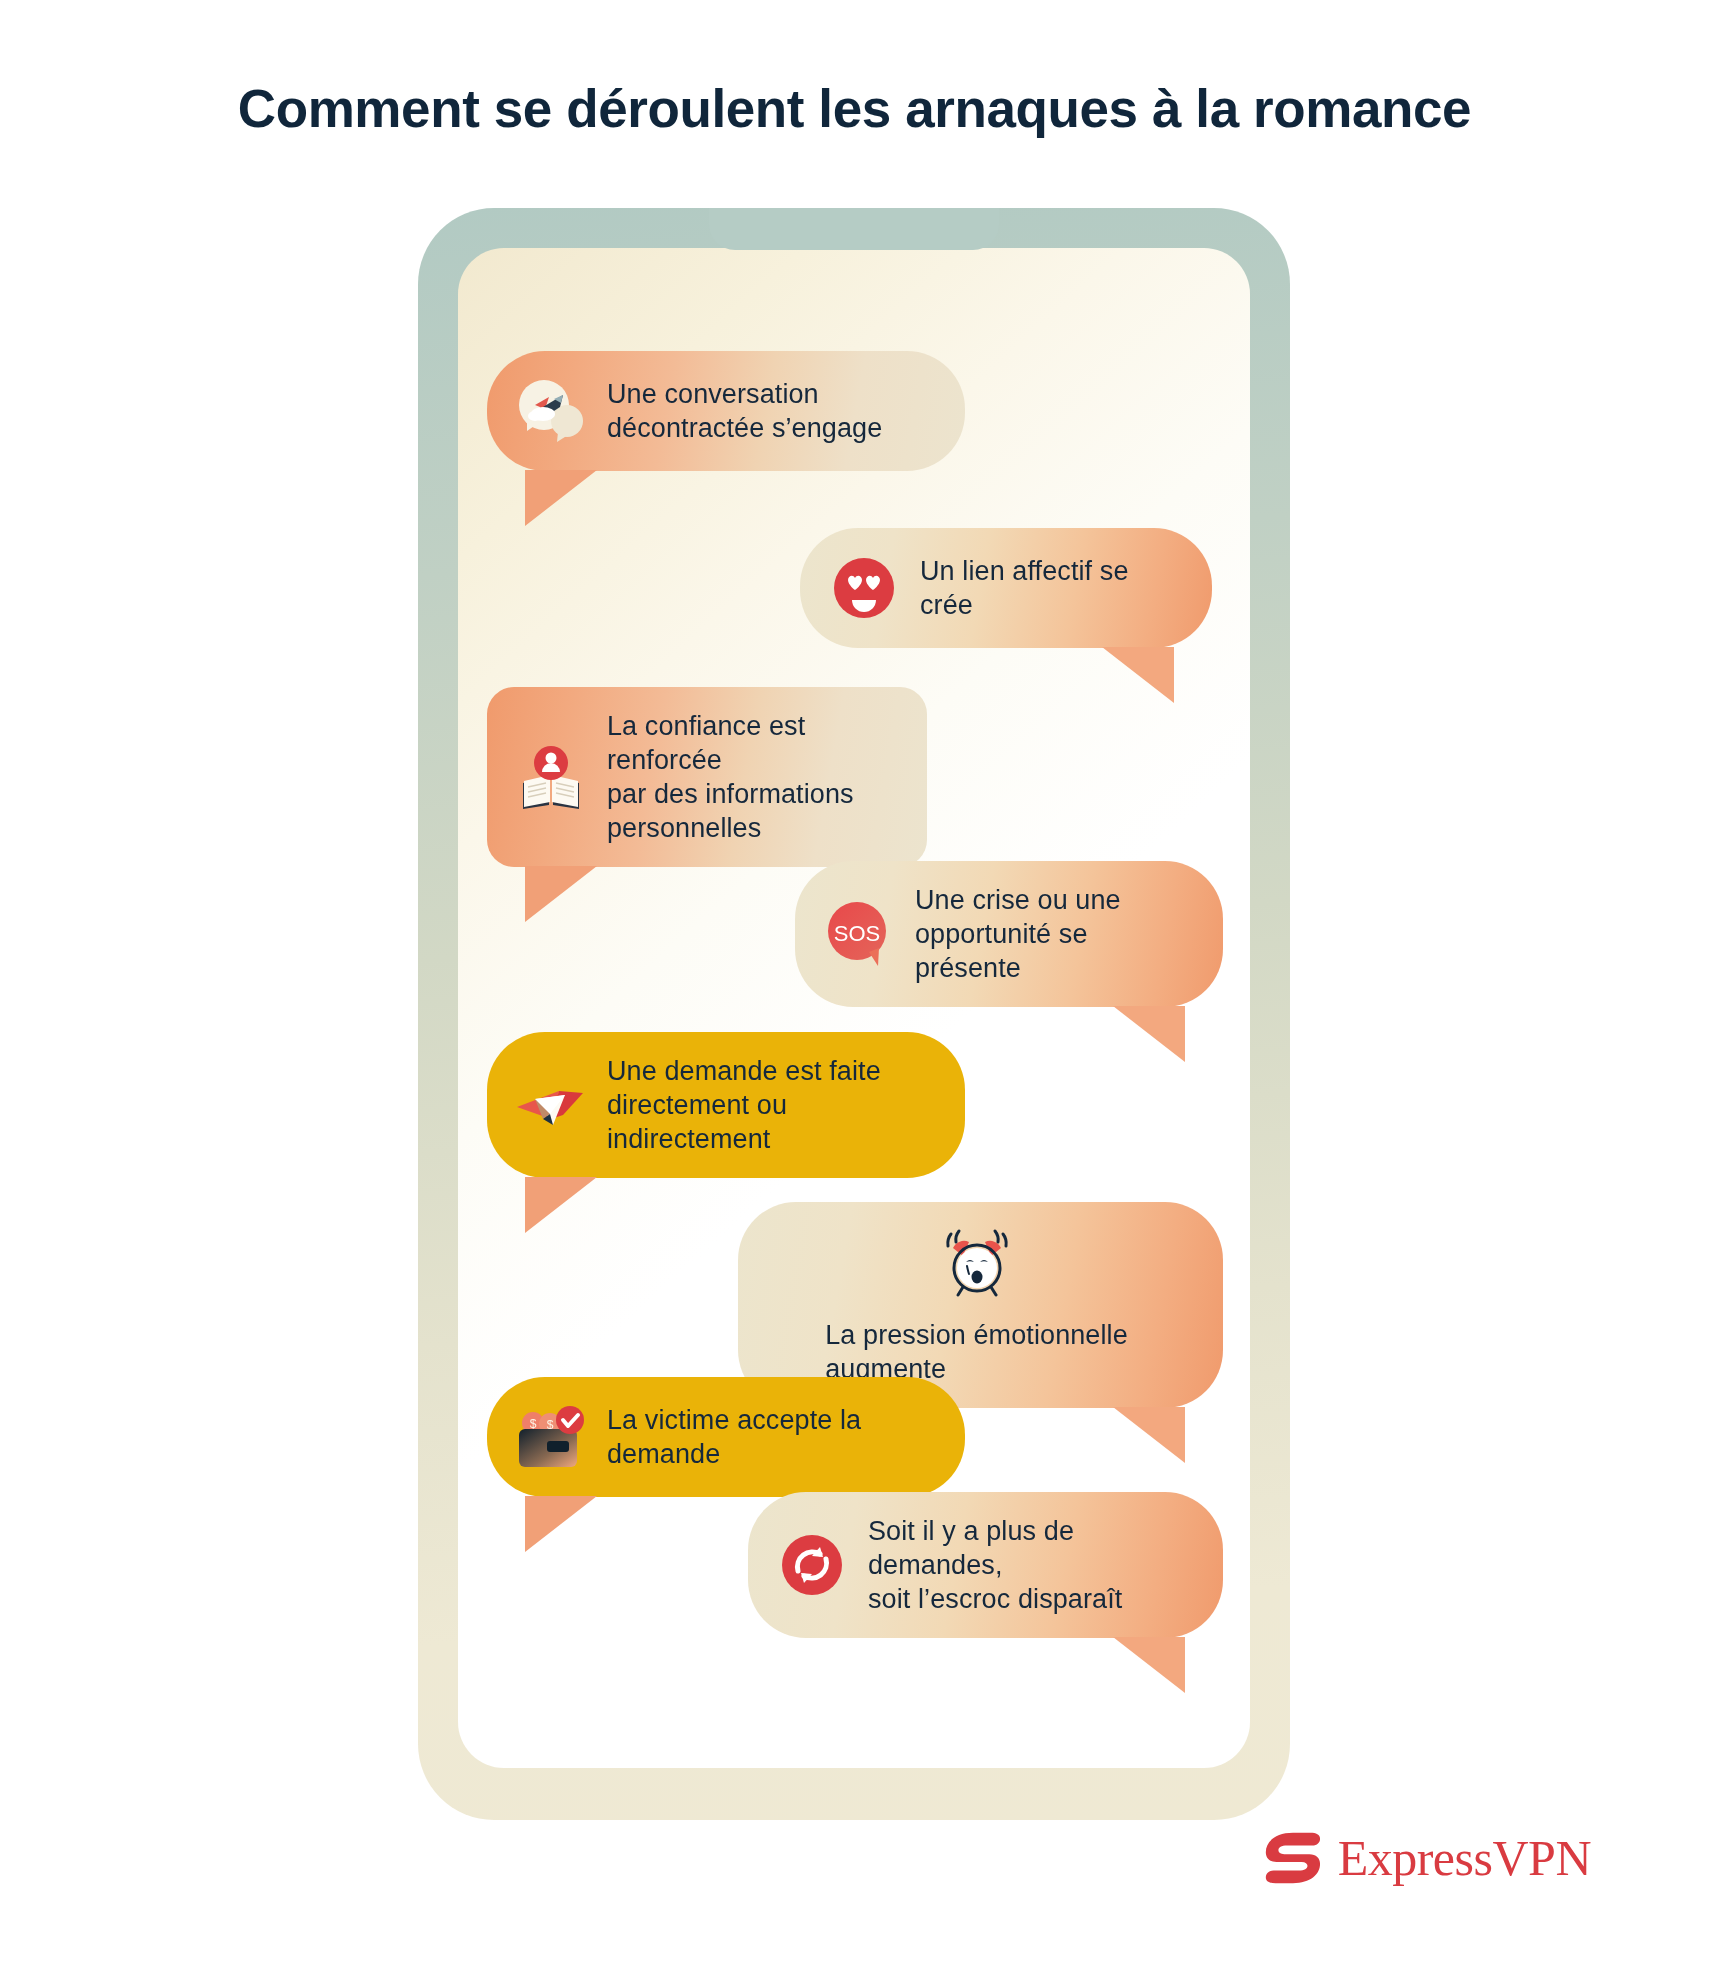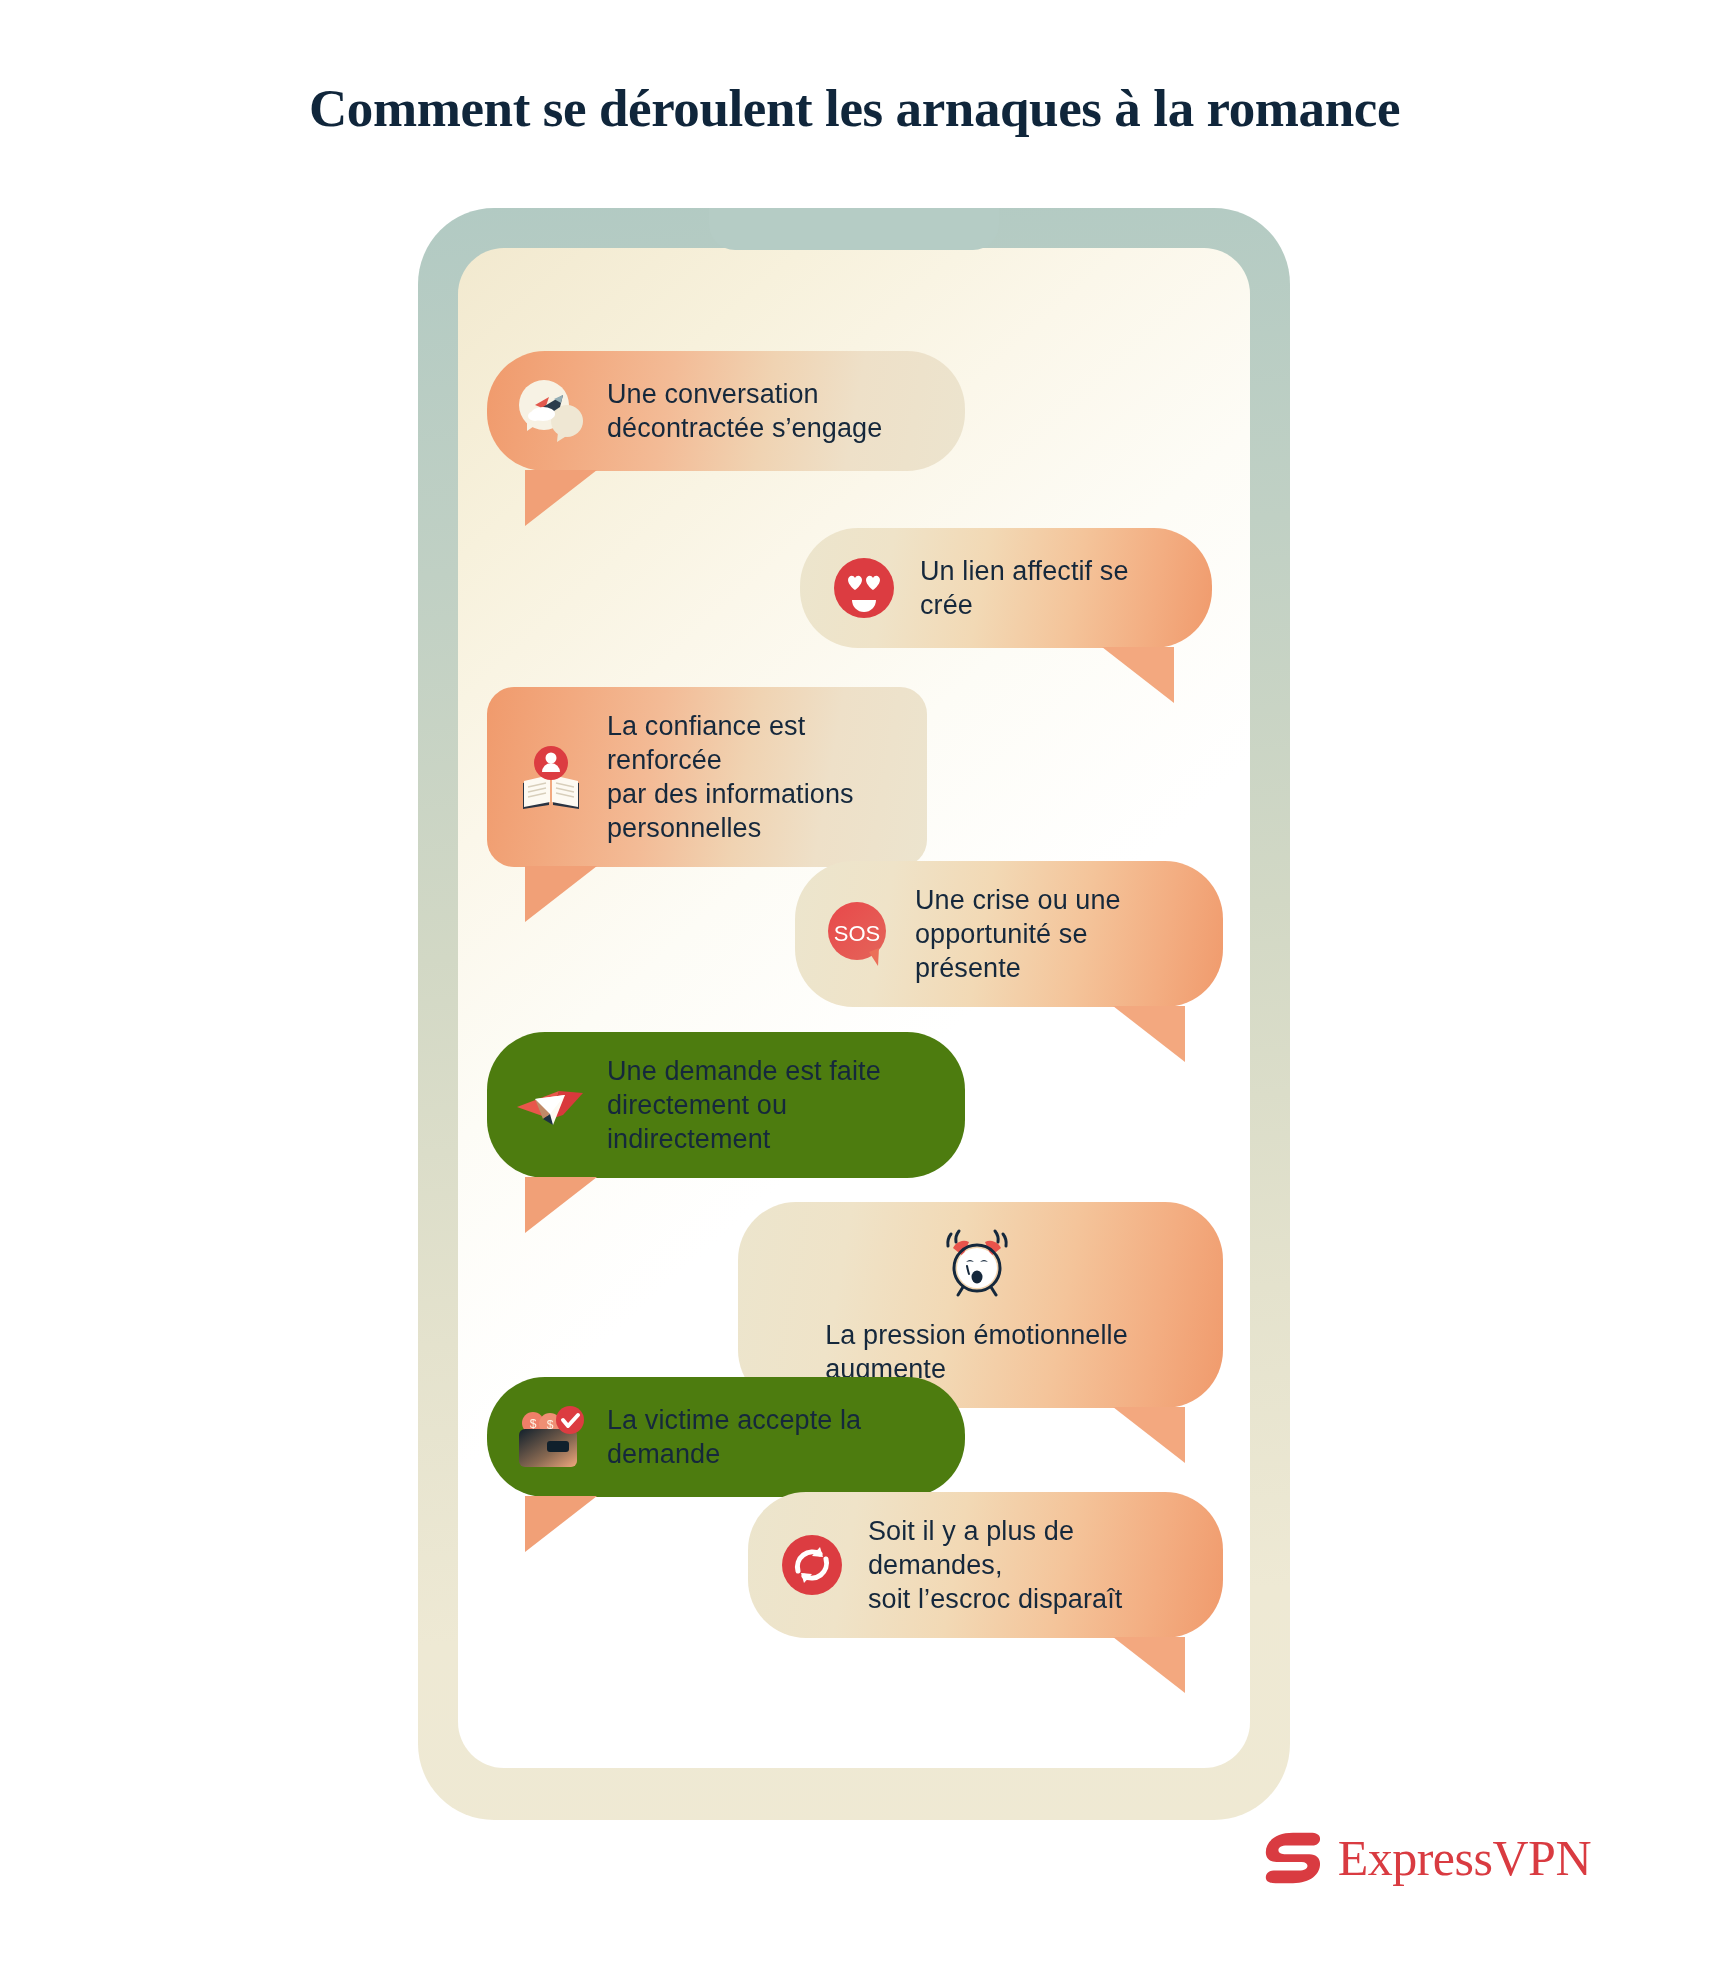--- a/index.html
+++ b/index.html
@@ -18,21 +18,21 @@
   .page-title {
     position: absolute;
     top: 78px;
     left: 0;
     width: 100%;
     text-align: center;
     font-size: 53px;
     font-weight: 700;
     letter-spacing: -0.4px;
     color: #10263b;
-    font-family: Liberation Serif, serif;
+    font-family: Liberation Sans, sans-serif;
   }
 
   
   .phone-frame {
     position: absolute;
     left: 418px;
     top: 208px;
     width: 872px;
     height: 1612px;
     border-radius: 76px;
@@ -105,21 +105,21 @@
 
   
   .bubble.right {
     background: linear-gradient(100deg,
       #ece5cd 0%, #efe3c8 22%, #f2d9b5 44%,
       #f4c49a 66%, #f3ad81 85%, #f09a6c 100%);
   }
 
   
   .bubble.cream {
-    background: #4d7c0f;
+    background: #eab308;
     align-items: center;
   }
 
   .bubble-text {
     font-size: 27px;
     line-height: 1.26;
     color: #15283c;
     font-weight: 400;
     white-space: pre-line;
     letter-spacing: 0.1px;

